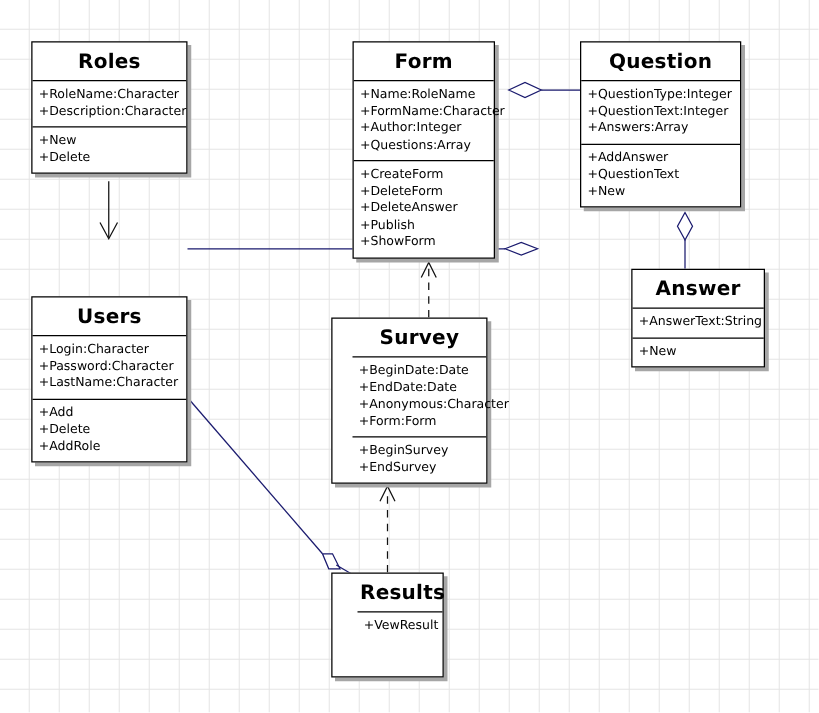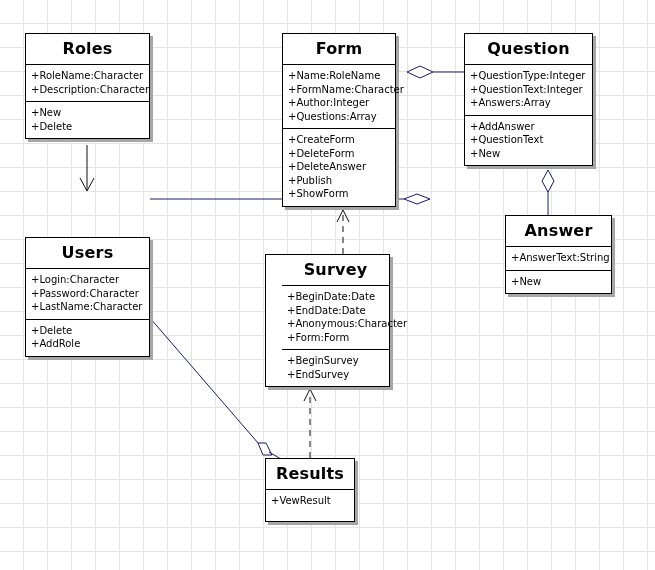--- a/index.html
+++ b/index.html
@@ -159,20 +159,21 @@
   <div class="uml-class" style="left:25px; top:194px; width:125px;margin-top:43px;">
     <div class="uml-name">Users</div>
     <div class="uml-sep"></div>
     <div class="uml-compartment">
       <div class="uml-line">+Login:Character</div>
       <div class="uml-line">+Password:Character</div>
       <div class="uml-line">+LastName:Character</div>
     </div>
     <div class="uml-sep"></div>
     <div class="uml-compartment">
+      <div class="uml-line">+Add</div>
       <div class="uml-line">+Delete</div>
       <div class="uml-line">+AddRole</div>
     </div>
   </div>
 
   <div class="uml-class" style="left:505px; top:215px; width:107px;">
     <div class="uml-name">Answer</div>
     <div class="uml-sep"></div>
     <div class="uml-compartment">
       <div class="uml-line">+AnswerText:String</div>
@@ -192,21 +193,21 @@
       <div class="uml-line">+Anonymous:Character</div>
       <div class="uml-line">+Form:Form</div>
     </div>
     <div class="uml-sep"></div>
     <div class="uml-compartment">
       <div class="uml-line">+BeginSurvey</div>
       <div class="uml-line">+EndSurvey</div>
     </div>
   </div>
 
-  <div class="uml-class" style="left:265px; top:458px; width:90px; height:64px;">
+  <div class="uml-class" style="left:265px; top:458px; width:90px; height:84px;padding-left:20px;">
     <div class="uml-name">Results</div>
     <div class="uml-sep"></div>
     <div class="uml-compartment empty-pad">
       <div class="uml-line">+VewResult</div>
     </div>
   </div>
 
 </div>
 
 </body></html>

